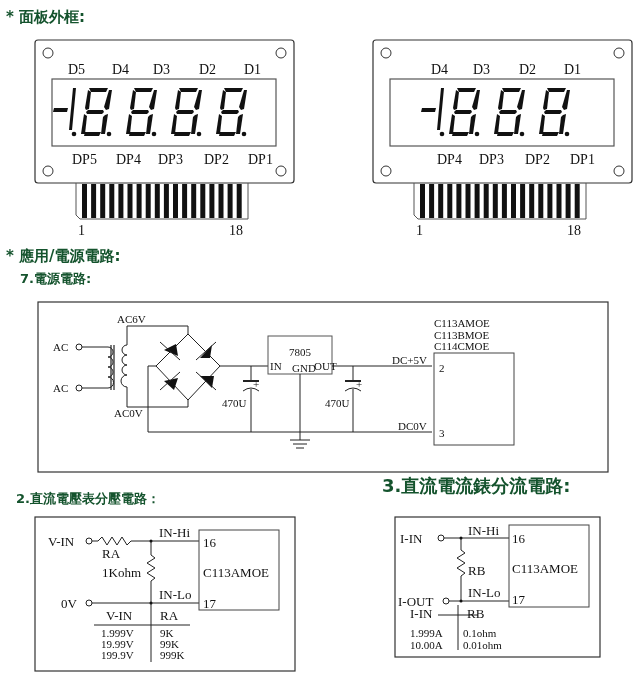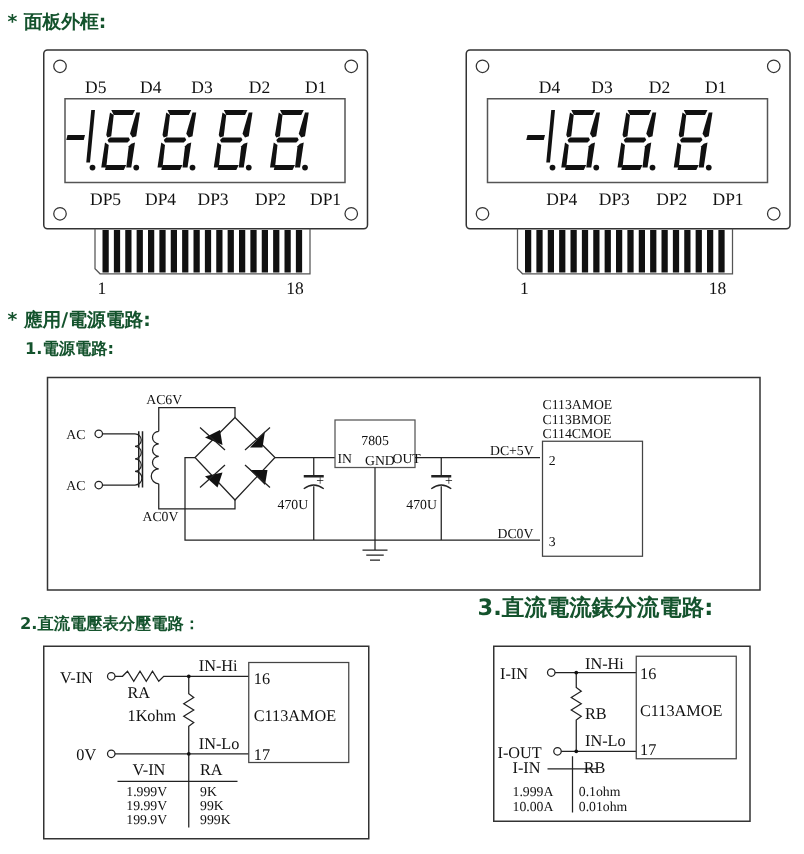--- a/index.html
+++ b/index.html
@@ -8,21 +8,21 @@
   .t{font-family:"Liberation Serif",serif;font-size:14px;fill:#111;}
   .ts{font-family:"Liberation Serif",serif;font-size:11px;fill:#111;}
   .tm{font-family:"Liberation Serif",serif;font-size:13px;fill:#111;}
   svg{position:absolute;left:0;top:0;}
 </style>
 </head>
 <body>
 
 <div class="h" style="left:6px;top:8px;font-size:15px;">* 面板外框:</div>
 <div class="h" style="left:6px;top:247px;font-size:15px;">* 應用/電源電路:</div>
-<div class="h" style="left:20px;top:270px;font-size:13px;">1.電源電路:</div>
+<div class="h" style="left:20px;top:270px;font-size:13px;">7.電源電路:</div>
 <div class="h" style="left:16px;top:490px;font-size:13px;">2.直流電壓表分壓電路：</div>
 <div class="h" style="left:382px;top:474px;font-size:18px;">3.直流電流錶分流電路:</div>
 
 <svg width="643" height="683" viewBox="0 0 643 683">
   <defs>
     <g id="seg8">
 
       <polygon points="7,0 26,0 24,4 9,4"></polygon>
       <polygon points="27,2 30,2 27,21 24,22 22,19" transform="translate(0,0)"></polygon>
       <polygon points="23,27 26,26 23,46 19,46 21,29"></polygon>

